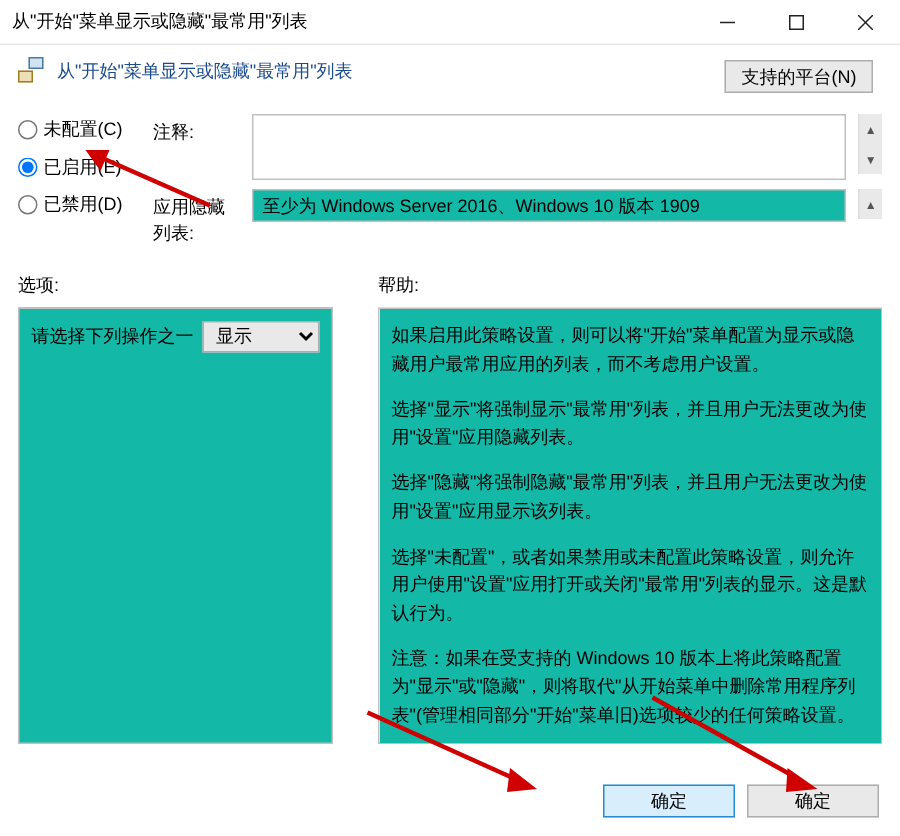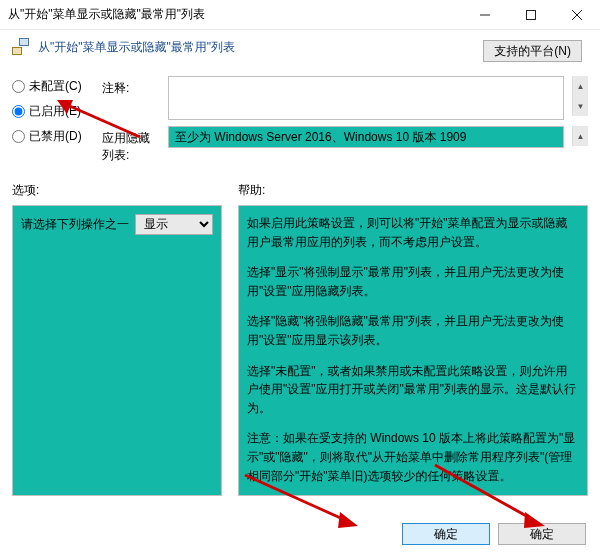--- a/index.html
+++ b/index.html
@@ -94,21 +94,21 @@
     width: 16px; height: 20px;
     background: #e9e9e9;
     border-left: 1px solid #ddd;
     display:flex;align-items:center;justify-content:center;
     font-size:8px;color:#555;
   }
   .scroll-corner { display:flex;flex-direction:column;}
   .body-area {
     display: flex;
     padding: 16px 12px 0 12px;
-    gap: 16px;
+    gap: 30px;
     height: 330px;
   }
   .col { display: flex; flex-direction: column; }
   .col.left { width: 210px; }
   .col.right { flex: 1; }
   .col-head { font-size: 12px; margin-bottom: 6px; }
   .listbox {
     flex: 1;
     border: 1px solid #c0c0c0;
     background: #14b8a6;

